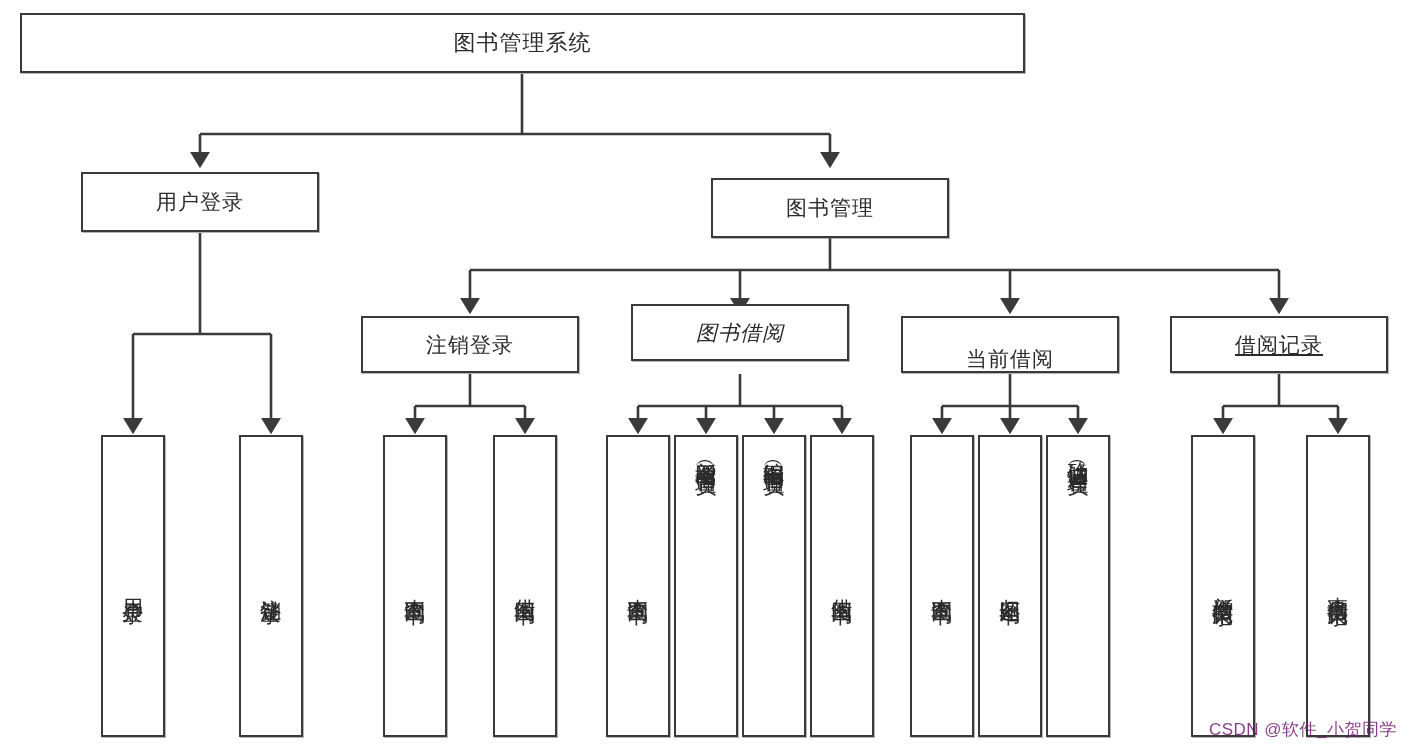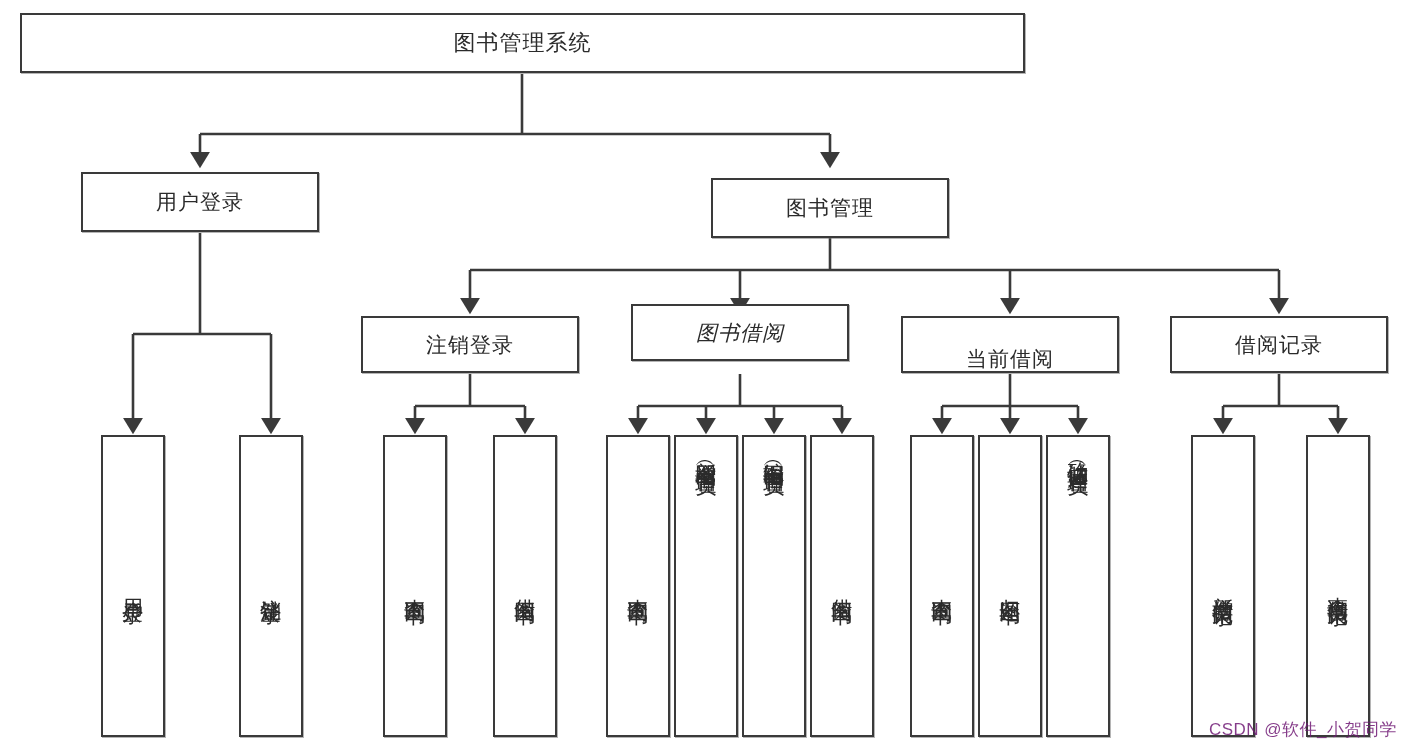--- a/index.html
+++ b/index.html
@@ -143,21 +143,21 @@
 
   <div class="node horizontal" style="left:361px; top:316px; width:218px; height:57px;">
     <span>注销登录</span>
   </div>
   <div class="node horizontal" style="left:631px; top:304px; width:218px; height:57px;font-style:italic;">
     <span>图书借阅</span>
   </div>
   <div class="node horizontal" style="left:901px; top:316px; width:218px; height:57px;align-items:flex-end;">
     <span>当前借阅</span>
   </div>
-  <div class="node horizontal" style="left:1170px; top:316px; width:218px; height:57px;">
+  <div class="node horizontal" style="left:1170px; top:316px; width:218px; height:57px;text-decoration:underline;">
     <span>借阅记录</span>
   </div>
 
   <div class="node leaf center-text" style="left:101px; top:435px; width:64px; height:302px;">
     <span class="vtext">用户登录</span>
   </div>
   <div class="node leaf center-text" style="left:239px; top:435px; width:64px; height:302px;">
     <span class="vtext">注销登录</span>
   </div>
 

